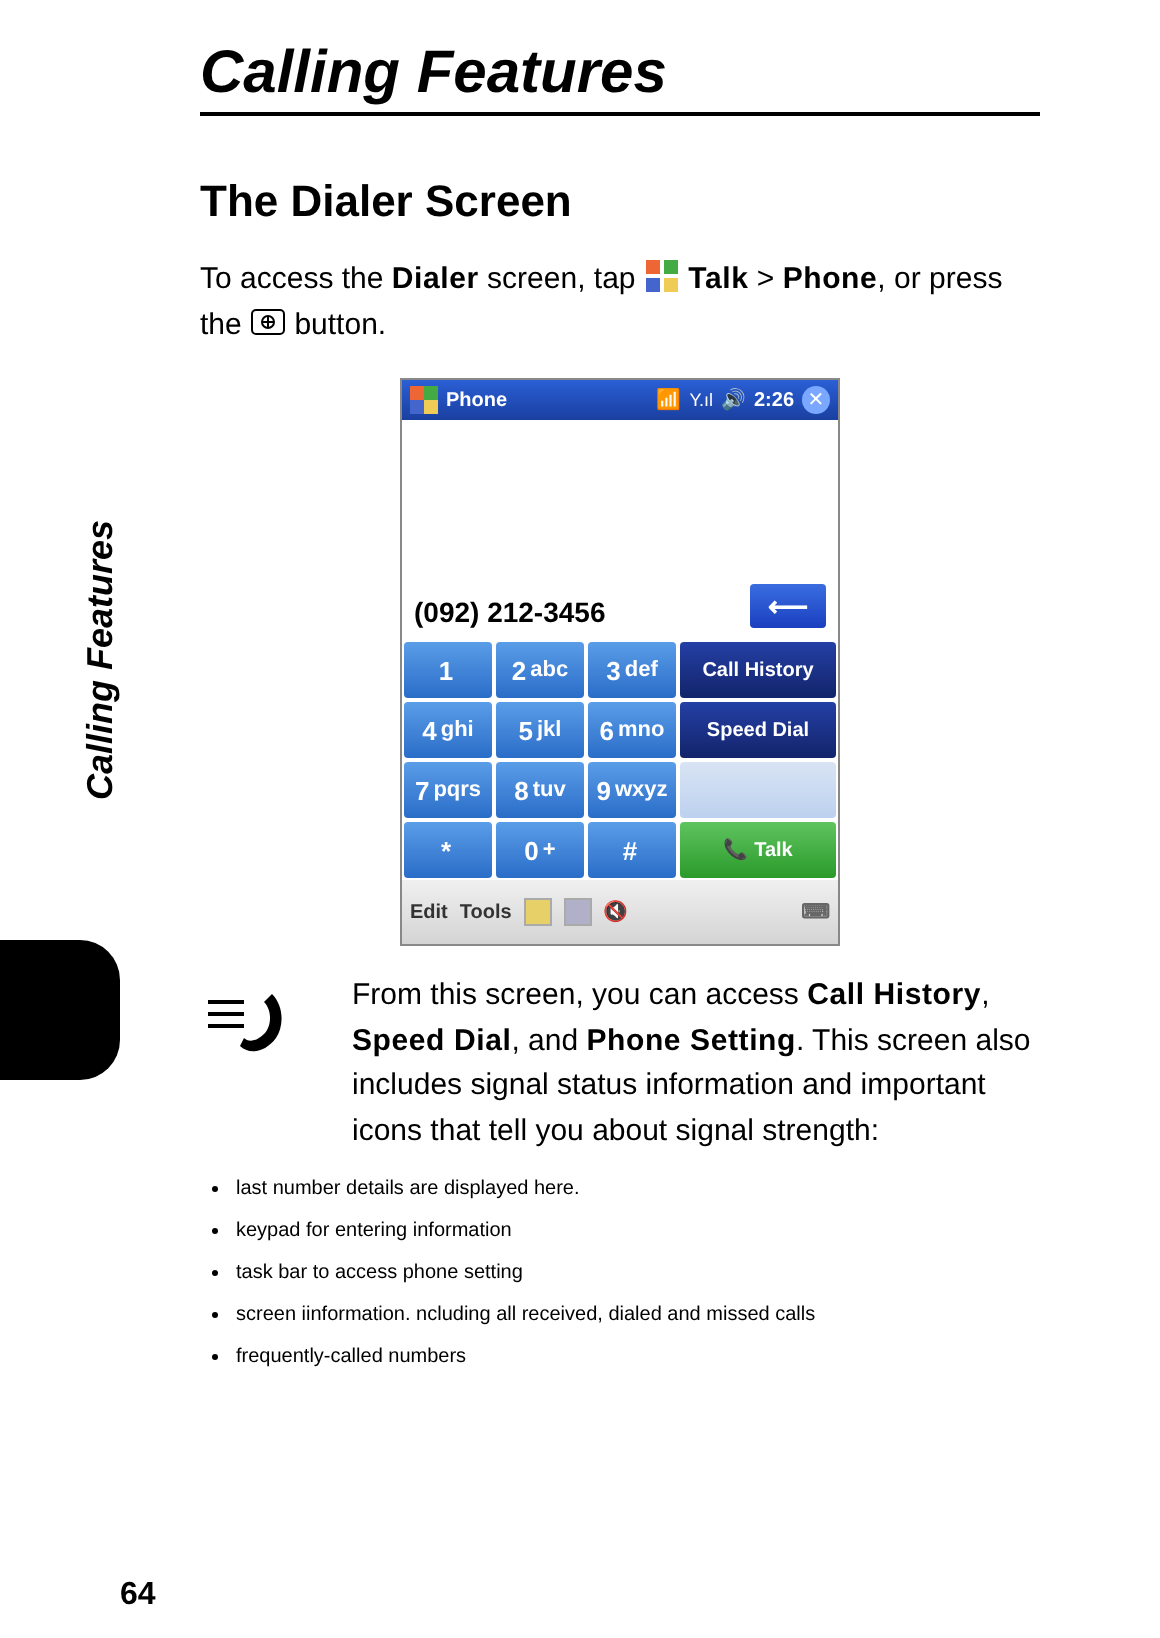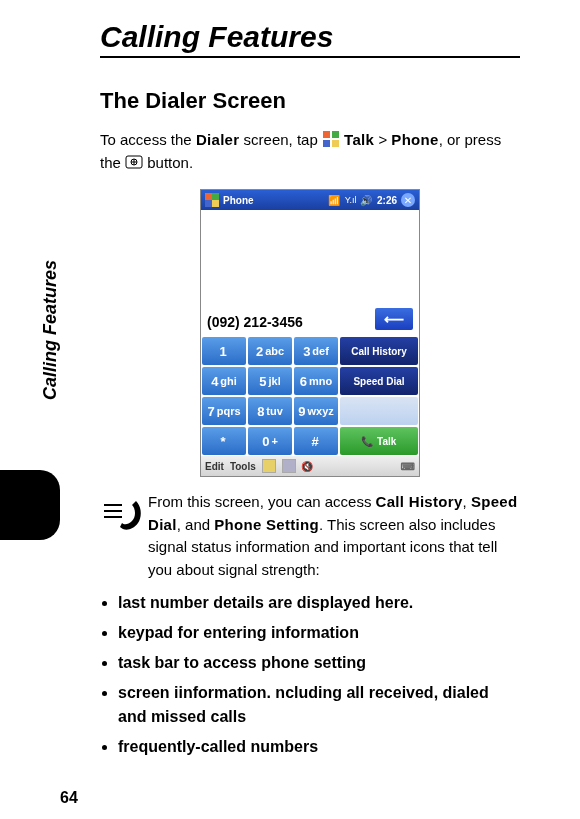--- a/index.html
+++ b/index.html
@@ -78,21 +78,21 @@
   }
   .ps-startflag {
     width: 14px; height: 14px;
     background: #fff;
     display:flex; flex-wrap:wrap;
   }
   .ps-startflag div { width:7px; height:7px; }
   .ps-titlebar .spacer { flex: 1 1 auto; }
   .ps-close { width:14px; height:14px; border-radius:50%; background:#7aa7ff; color:#fff; display:flex;align-items:center;justify-content:center; font-size:10px;}
   .ps-display {
-    height: 126px;
+    height: 110px;
     display:flex; align-items:flex-end; padding:6px;
   }
   .ps-number {
     flex:1;
     font-weight:bold; font-size:14px;
     text-align:left;
   }
   .ps-back {
     width: 38px; height:22px;
     background: linear-gradient(#3a6de0,#1a3fc0);
@@ -117,38 +117,38 @@
     margin:1px;
     background: linear-gradient(#2440a5,#12246a);
     color:#fff;
     display:flex; align-items:center; justify-content:center;
     font-size:10px; font-weight:bold;
     border-radius:2px;
   }
   .ps-sidebtn.blank { background: linear-gradient(#d9e4f4,#bcd1ef); }
   .ps-sidebtn.talk { background: linear-gradient(#5fc45f,#2a9a2a); }
   .ps-bottombar {
-    height:20px;
+    height:32px;
     background: linear-gradient(#f0f0f0,#d4d4d4);
     display:flex; align-items:center;
     padding: 0 4px; gap:6px;
     font-weight:bold;
     color:#333;
   }
   .ps-bottombar .mini-icn { width:14px; height:14px; background:#e8d068; border:1px solid #aaa;}
   .ps-bottombar .mini-icn.g { background:#b0b0c8;}
-  .note-row { display:flex; gap:0; margin-top:14px; }
+  .note-row { display:flex; gap:28px; margin-top:14px; }
   .note-icon {
     flex: 0 0 48px;
     height: 48px;
     position:relative;
   }
   .note-icon svg { width:48px; height:48px;}
   ul.bullets { margin: 10px 0 0 0; padding-left: 18px; }
-  ul.bullets li { font-size:16px; line-height:1.5; margin: 6px 0; font-weight: bold; }
+  ul.bullets li { font-size:10px; line-height:1.5; margin: 6px 0; }
   .page-number {
     position:absolute;
     left: 60px;
     bottom: 12px;
     font-weight:bold;
     font-size:16px;
   }
 </style>
 </head>
 <body>

